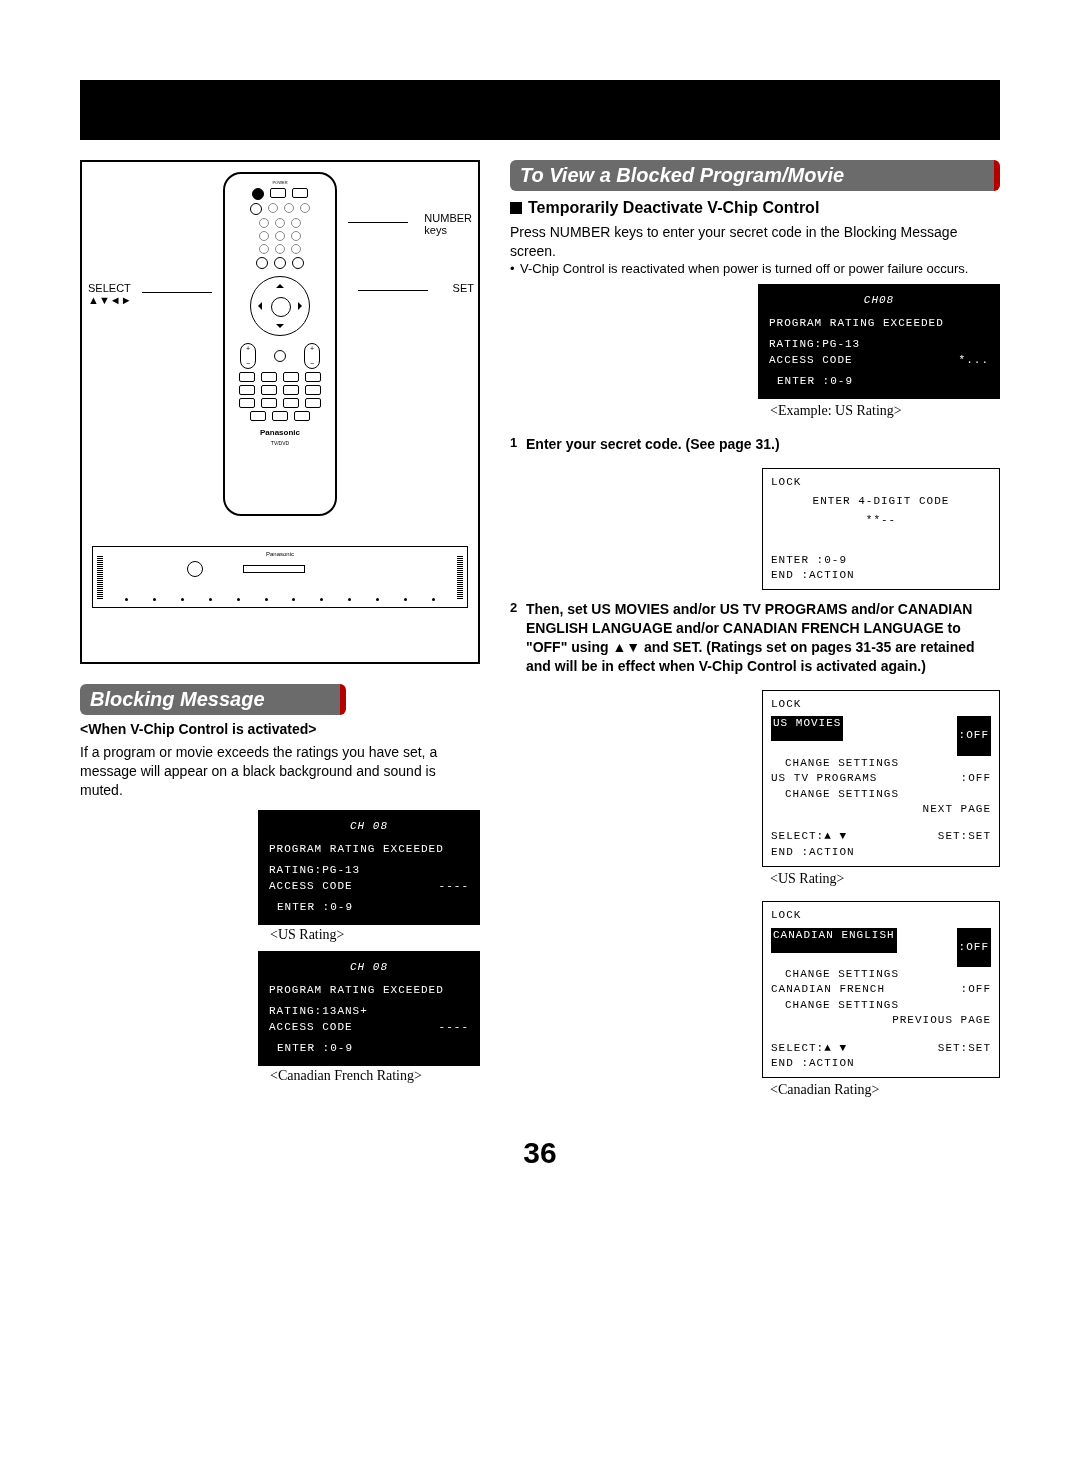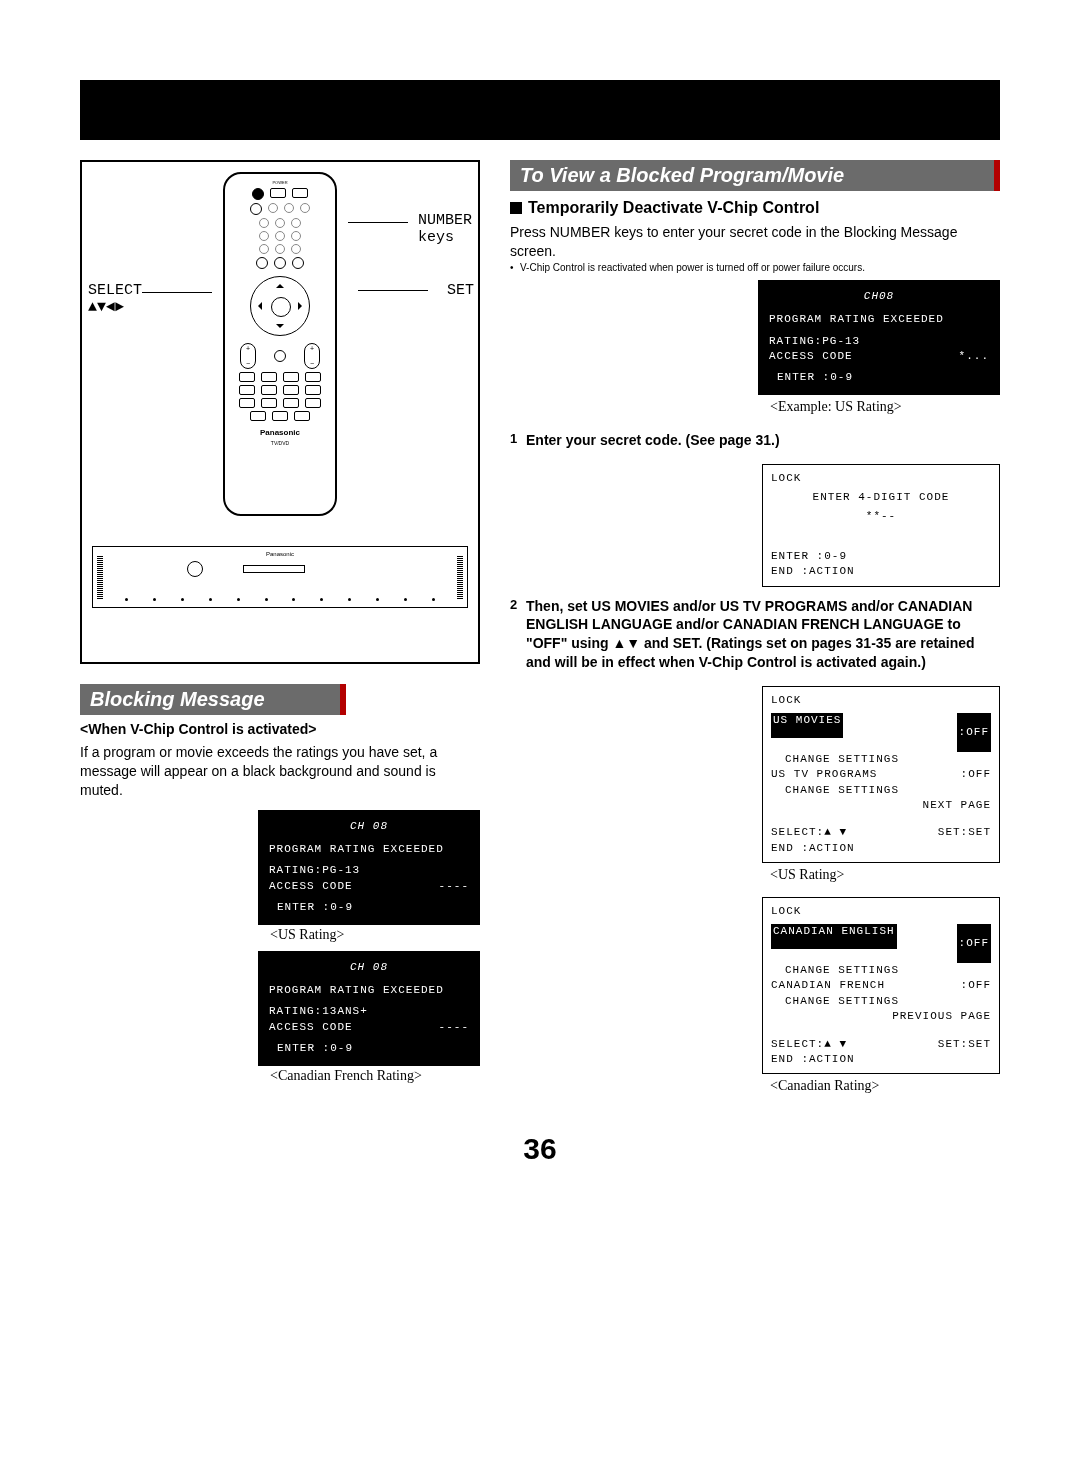--- a/index.html
+++ b/index.html
@@ -64,21 +64,21 @@
   .dpad .arr { position:absolute; width:0; height:0; border:4px solid transparent; }
   .dpad .up { top:4px; left:50%; margin-left:-4px; border-bottom-color:#000; }
   .dpad .dn { bottom:4px; left:50%; margin-left:-4px; border-top-color:#000; }
   .dpad .lf { left:4px; top:50%; margin-top:-4px; border-right-color:#000; }
   .dpad .rt { right:4px; top:50%; margin-top:-4px; border-left-color:#000; }
   .plusminus { display:flex; justify-content:space-between; width:80px; margin:0 auto;}
   .pm { width:14px; height:22px; border:1px solid #000; border-radius:8px; display:flex; flex-direction:column; align-items:center; justify-content:space-between; font-size:7px; padding:1px 0;}
   .remote-brand { font-size:8px; font-weight:bold; margin-top:4px; }
 
   .lead-line { position:absolute; background:#000; height:1px; }
-  .lead-label { position:absolute; font-family: Liberation Mono, monospace; font-size:15px; }
+  .lead-label { position:absolute; font-family: Liberation Sans, sans-serif; font-size:11px; }
 
   .vcr {
     border:1px solid #000;
     height:60px;
     margin-top:30px;
     position:relative;
     background:#fff;
   }
   .vcr::before, .vcr::after {
     content:""; position:absolute; top:8px; bottom:8px; width:6px; background:repeating-linear-gradient(0deg,#000 0 1px,#fff 1px 2px);
@@ -95,26 +95,27 @@
   .grey-header {
     background:#6b6b6b;
     color:#fff;
     font-weight:bold;
     font-style:italic;
     font-size:20px;
     padding:4px 10px;
     margin-top:20px;
     border-right: 6px solid #b30000;
     width: 60%;
+    border-radius: 6px;
   }
   .grey-header.full { width:auto; }
 
   .sub-bold { font-weight:bold; font-size:14px; margin:6px 0; }
   .body-text { font-size:14px; line-height:1.35; }
-  .bullet-item { font-size:10px; line-height:1.3; padding-left:10px; position:relative; }
+  .bullet-item { font-size:13px; line-height:1.3; padding-left:10px; position:relative; }
   .bullet-item::before { content:"•"; position:absolute; left:0; }
   .sq-bullet { display:inline-block; width:12px; height:12px; background:#000; margin-right:6px; vertical-align:-1px;}
   .step-num { font-weight:bold; float:left; width:16px;}
   .step-text { margin-left:16px; font-weight:bold; font-size:14px; line-height:1.35;}
   .step { clear:both; margin:8px 0; overflow:hidden;}
 
   
   .osd {
     font-family: "Courier New", monospace;
     font-size:11px;

